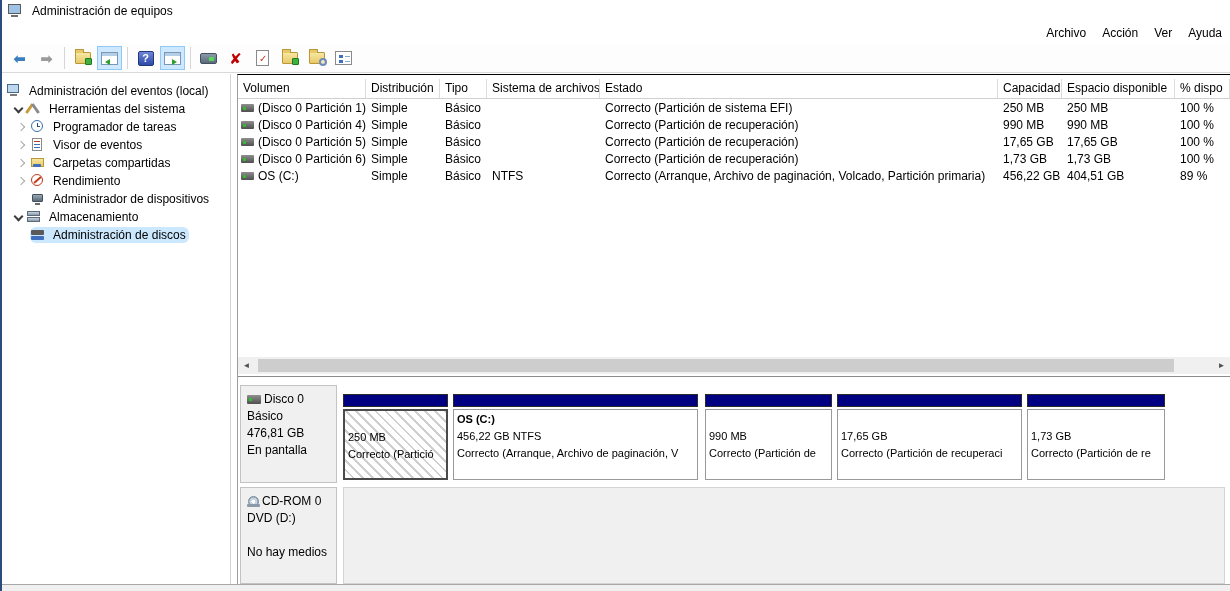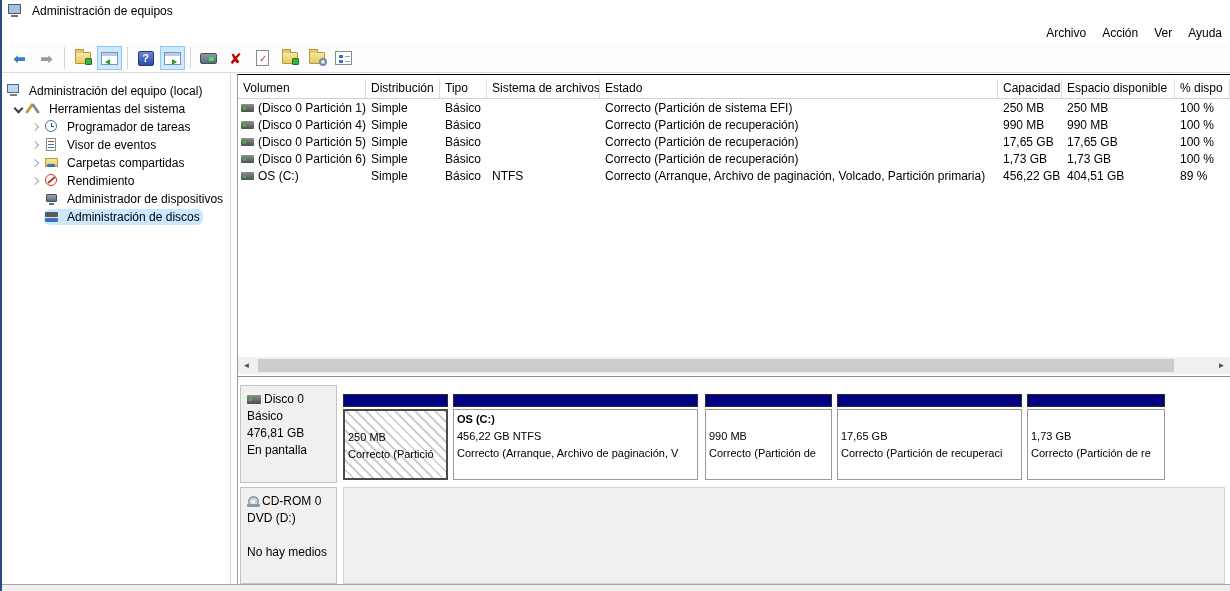--- a/index.html
+++ b/index.html
@@ -59,21 +59,21 @@
   .tree-row { height:18px; display:flex; align-items:center; white-space:nowrap; }
   .tree-row .chev { width:16px; height:16px; position:relative; flex:0 0 16px; }
   .chev.exp::before { content:''; position:absolute; left:5px; top:4px; width:5px; height:5px; border-right:2px solid #3c3c3c; border-bottom:2px solid #3c3c3c; transform:rotate(45deg); }
   .chev.col::before { content:''; position:absolute; left:4px; top:5px; width:5px; height:5px; border-right:1.5px solid #a8a8a8; border-bottom:1.5px solid #a8a8a8; transform:rotate(-45deg); }
   .tree-row .ticon { width:16px; height:14px; margin-right:4px; flex:0 0 16px; position:relative; }
   .tree-row .tlabel { padding:1px 3px; }
   .tree-row.selected .sel-wrap { background:#cce8ff; }
   .sel-wrap { display:flex; align-items:center;border-radius:6px; }
   .ind-root { padding-left:4px; }
   .ind-0 { padding-left:8px; }
-  .ind-1 { padding-left:26px; }
+  .ind-1 { padding-left:12px; }
 
   
   .ic { position:absolute; }
   .i-computer .ic.a { left:1px; top:0; width:12px; height:9px; background:#bcd7ef; border:1px solid #4a6a8a; }
   .i-computer .ic.b { left:4px; top:10px; width:7px; height:2px; background:#7a7a7a; }
   .i-tools .ic.a { left:2px; top:1px; width:3px; height:11px; background:#c79b3b; transform:rotate(35deg); }
   .i-tools .ic.b { left:8px; top:1px; width:3px; height:11px; background:#8a8a8a; transform:rotate(-35deg); }
   .i-clock .ic.a { left:1px; top:0; width:12px; height:12px; border-radius:50%; background:#fff; border:1px solid #3a6fae; }
   .i-clock .ic.b { left:7px; top:3px; width:1px; height:4px; background:#2a4a7a; }
   .i-clock .ic.c { left:7px; top:6px; width:3px; height:1px; background:#2a4a7a; }
@@ -209,21 +209,21 @@
 </div>
 
 <div class="leftpane">
   <div class="tree">
 
     <div class="tree-row ind-root">
       <span class="ticon i-computer">
           <span class="ic a"></span>
           <span class="ic b"></span>
         </span>
-      <span class="tlabel">Administración del equipo (local)</span>
+      <span class="tlabel">Administración del eventos (local)</span>
     </div>
 
     <div class="tree-row ind-0">
       <span class="chev exp"></span>
       <span class="ticon i-tools">
           <span class="ic a"></span>
           <span class="ic b"></span>
         </span>
       <span class="tlabel">Herramientas del sistema</span>
     </div>
@@ -268,20 +268,28 @@
 
     <div class="tree-row ind-1">
       <span class="chev"></span>
       <span class="ticon i-device">
           <span class="ic a"></span>
           <span class="ic b"></span>
         </span>
       <span class="tlabel">Administrador de dispositivos</span>
     </div>
 
+    <div class="tree-row ind-0">
+      <span class="chev exp"></span>
+      <span class="ticon i-storage">
+          <span class="ic a"></span>
+          <span class="ic b"></span>
+        </span>
+      <span class="tlabel">Almacenamiento</span>
+    </div>
 
     <div class="tree-row ind-1 selected">
       <span class="chev"></span>
       <span class="sel-wrap">
         <span class="ticon i-diskmgmt">
             <span class="ic a"></span>
             <span class="ic b"></span>
           </span>
         <span class="tlabel">Administración de discos</span>
       </span>

